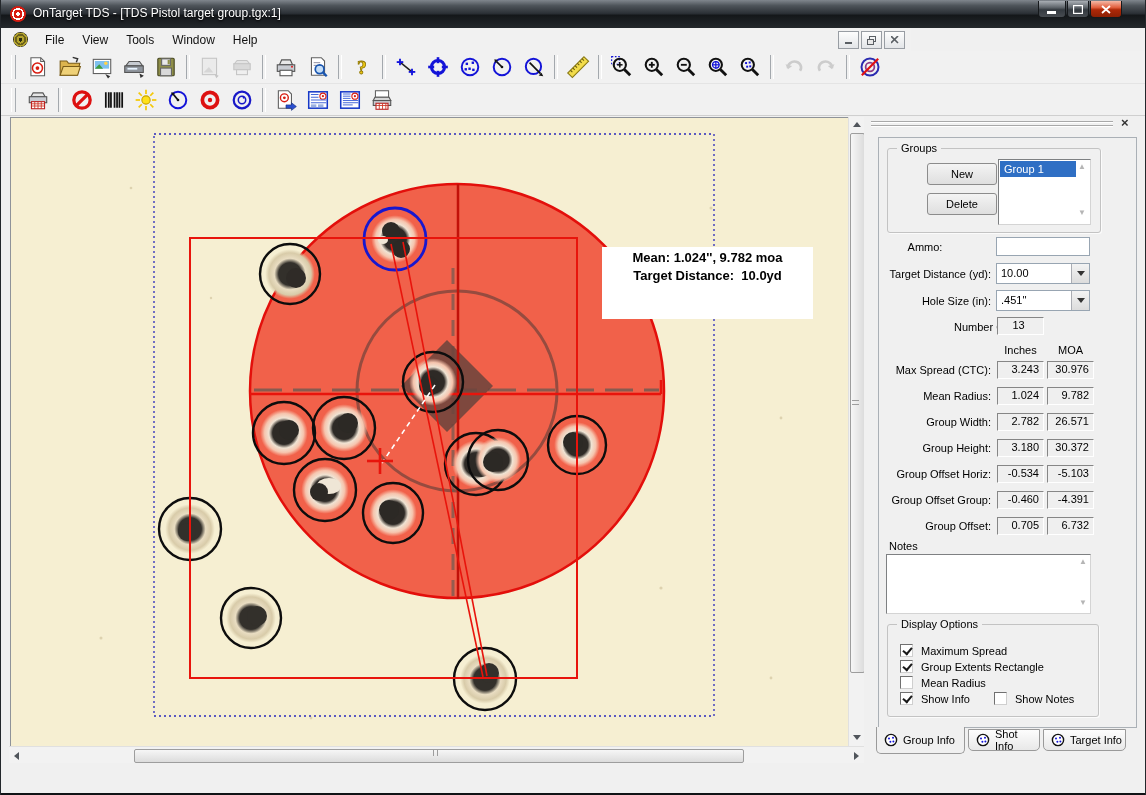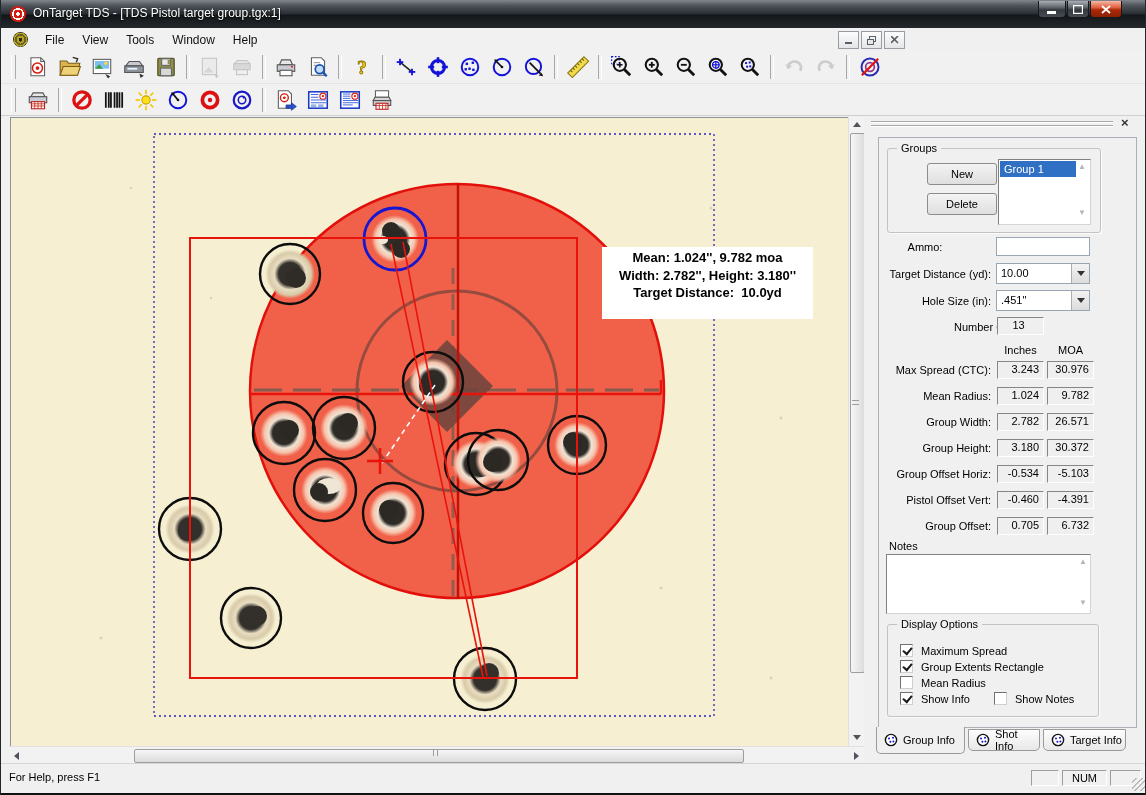--- a/index.html
+++ b/index.html
@@ -560,21 +560,20 @@
       <line x1="424" y1="267" x2="371" y2="345" stroke="#fff" stroke-width="1.6" stroke-dasharray="5 4"></line>
       <g stroke="#e8140c" stroke-width="2.6">
         <line x1="356" y1="343" x2="382" y2="343"></line>
           <line x1="369" y1="330" x2="369" y2="356"></line>
       </g>
     </svg>
   </div>
 
   <div class="abs infobox">
     <div>Mean: 1.024'', 9.782 moa</div>
-    <div>Width: 2.782'', Height: 3.180''</div>
     <div>Target Distance:  10.0yd</div>
   </div>
 
   <div class="abs vscroll">
     <div class="sbtn" style="left:0;top:0;width:16px;height:15px;">
         <span class="tri tri-up"></span>
       </div>
     <div class="thumbv" style="top:16px;height:538px;"></div>
     <div class="gripv" style="top:283px;"></div>
     <div class="sbtn" style="left:0;top:613px;width:16px;height:15px;">
@@ -647,21 +646,21 @@
   <div class="abs sunkval" style="left:1046px;top:413px;width:47px;height:18px;">26.571</div>
 
   <div class="abs rlabel" style="left:850px;top:442px;width:140px;">Group Height:</div>
   <div class="abs sunkval" style="left:996px;top:439px;width:47px;height:18px;">3.180</div>
   <div class="abs sunkval" style="left:1046px;top:439px;width:47px;height:18px;">30.372</div>
 
   <div class="abs rlabel" style="left:850px;top:468px;width:140px;">Group Offset Horiz:</div>
   <div class="abs sunkval" style="left:996px;top:465px;width:47px;height:18px;">-0.534</div>
   <div class="abs sunkval" style="left:1046px;top:465px;width:47px;height:18px;">-5.103</div>
 
-  <div class="abs rlabel" style="left:850px;top:494px;width:140px;">Pistol Offset Vert:</div>
+  <div class="abs rlabel" style="left:850px;top:494px;width:140px;">Group Offset Group:</div>
   <div class="abs sunkval" style="left:996px;top:491px;width:47px;height:18px;">-0.460</div>
   <div class="abs sunkval" style="left:1046px;top:491px;width:47px;height:18px;">-4.391</div>
 
   <div class="abs rlabel" style="left:850px;top:520px;width:140px;">Group Offset:</div>
   <div class="abs sunkval" style="left:996px;top:517px;width:47px;height:18px;">0.705</div>
   <div class="abs sunkval" style="left:1046px;top:517px;width:47px;height:18px;">6.732</div>
 
   <div class="abs cblabel" style="left:888px;top:540px;">Notes</div>
   <div class="abs listbox" style="left:885px;top:554px;width:205px;height:60px;"></div>
   <div class="abs" style="left:1078px;top:557px;color:#b5b5b5;font-size:8px;">▲</div>
@@ -711,21 +710,14 @@
     <svg width="14" height="14" viewBox="0 0 14 14">
         <circle cx="7" cy="7" r="5.6" fill="#fff" stroke="#111" stroke-width="1.4"></circle>
         <circle cx="5" cy="5.4" r="1" fill="#1313d8"></circle>
         <circle cx="9" cy="4.8" r="1" fill="#1313d8"></circle>
         <circle cx="6.4" cy="8.8" r="1" fill="#1313d8"></circle>
         <circle cx="9.4" cy="8.4" r="1" fill="#1313d8"></circle>
       </svg>
     <span>Target Info</span>
   </div>
 
-  <div class="abs statusbar">
-    <div class="abs statustext" style="left:8px;top:7px;">For Help, press F1</div>
-    <div class="scell" style="left:1030px;width:28px;"></div>
-    <div class="scell" style="left:1061px;width:45px;">NUM</div>
-    <div class="scell" style="left:1109px;width:31px;"></div>
-    <div class="rgrip"></div>
-  </div>
   <div class="abs bottomedge"></div>
 </div>
 
 </body></html>

